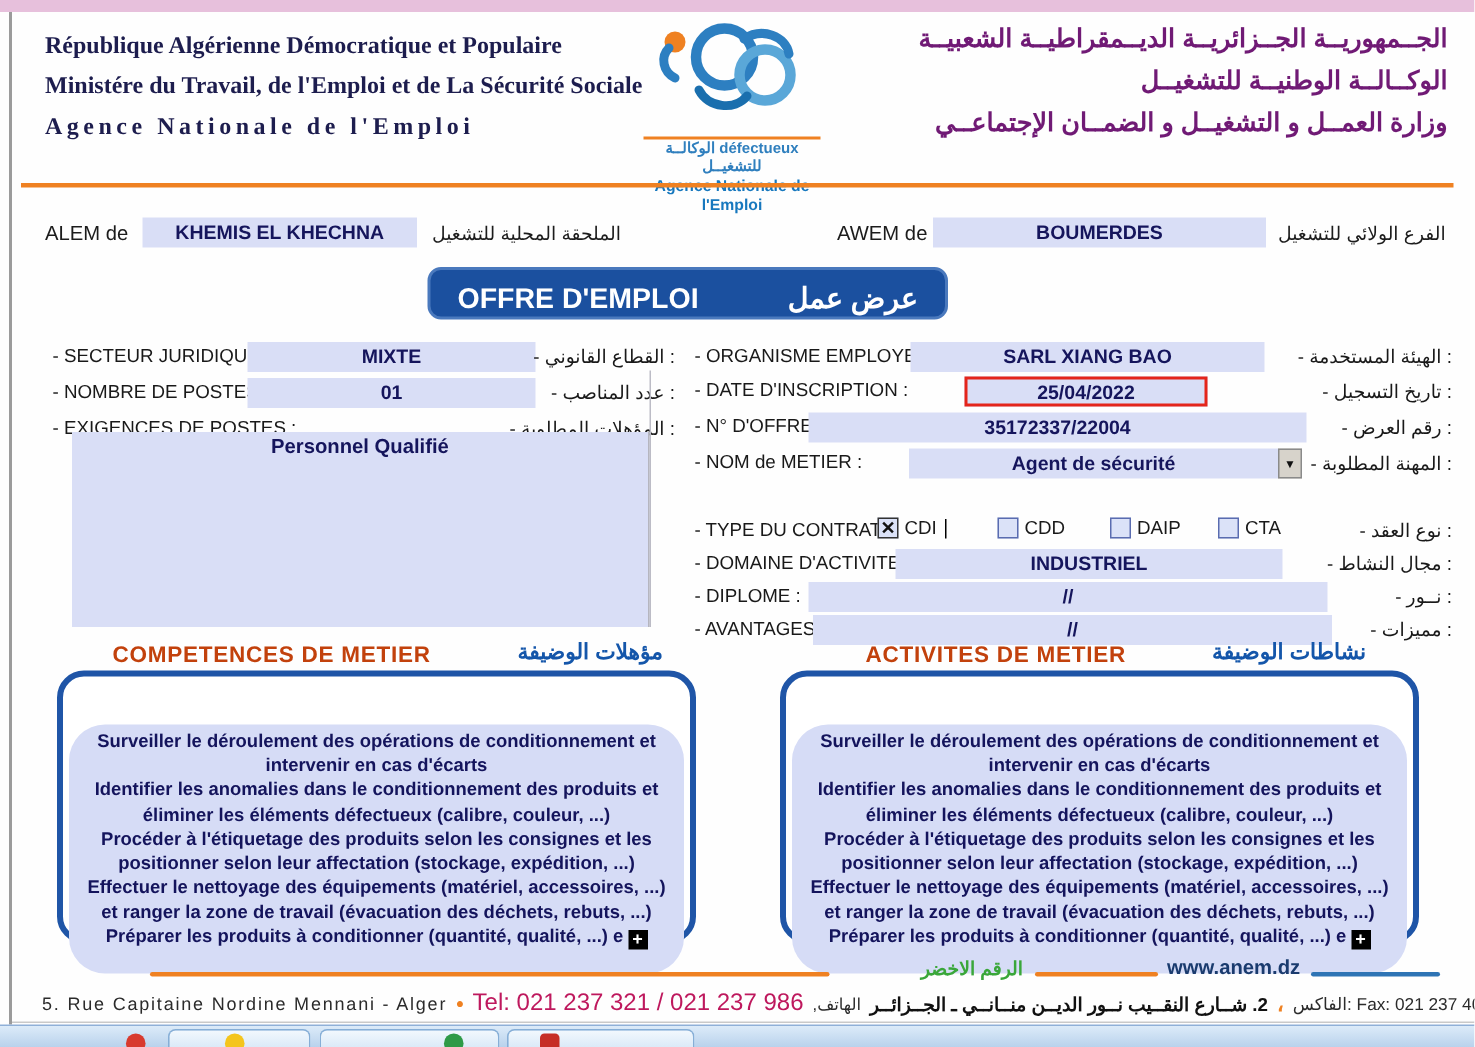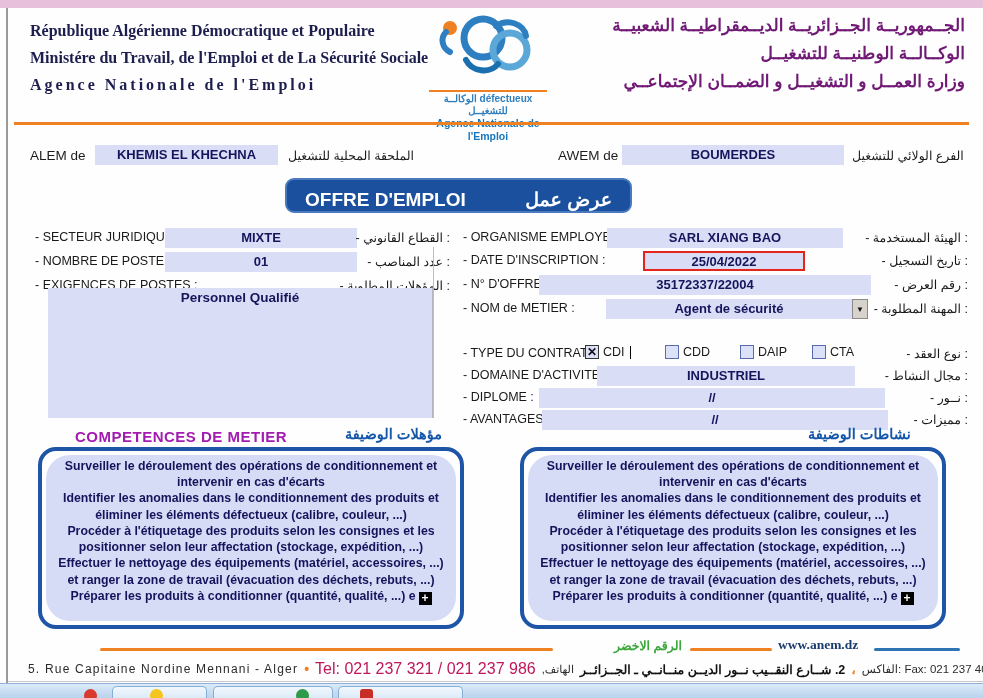--- a/index.html
+++ b/index.html
@@ -52,40 +52,40 @@
   
   .cb-group { position:absolute; left:122px; top:0; width:330px; height:20px; }
   .cb-item { position:absolute; top:1px; display:flex; align-items:center; gap:4px; }
   .cb-box { width:14px; height:14px; background:#dbe2f8; border:1.5px solid #5a6cb0; display:flex;
             align-items:center; justify-content:center; font-size:12px; font-weight:bold; color:#111; }
   .cb-box.checked { border-color:#333; }
   .cb-label { font-size:12.5px; color:#191919; }
   .caret { display:inline-block; width:1px; height:13px; background:#000; margin-left:1px; vertical-align:middle; }
 
   
-  .sect-head-fr { position:absolute; top:428px; font-size:15px; font-weight:bold; color:#a21caf; letter-spacing:0.5px; }
+  .sect-head-fr { position:absolute; top:428px; font-size:15px; font-weight:bold; color:#c2410c; letter-spacing:0.5px; }
   .sect-head-ar { position:absolute; top:426px; font-size:14.5px; font-weight:bold; color:#1456aa; }
   .cbox { position:absolute; top:447px; width:426px; height:182px; border:4px solid #1f55a7; border-radius:18px;
           background:#fff; padding:4px; }
   .cbox-inner { width:100%; height:100%; background:#d6dcf6; border-radius:24px; padding:3px 6px;
-                color:#14145c; font-weight:bold; font-size:12.3px; line-height:1.32; text-align:center; }
+                color:#14145c; font-weight:bold; font-size:12.3px; line-height:1.32; text-align:center;margin-top:28px; }
   .plus-icon { display:inline-flex; width:13px; height:13px; background:#000; color:#fff; font-size:12px;
                line-height:13px; align-items:center; justify-content:center; margin-left:3px; vertical-align:-2px; }
 
   
   .f-orange-1 { position:absolute; left:100px; top:648px; width:453px; height:3px; background:#ef8122; border-radius:2px; }
   .green-badge { position:absolute; left:556px; top:637px; width:52px; height:28px; background:#fff;
                  border:2px solid #3aa73a; border-radius:5px; display:flex; align-items:center;
                  justify-content:flex-start; gap:3px;margin-top:48px; }
   .green-badge .num { font-size:11px; font-weight:bold; color:#2f9a2f; line-height:1; }
   .green-badge .phone { width:11px; height:11px; background:#3aa73a; border-radius:50%; color:#fff; font-size:8px;
                         display:flex; align-items:center; justify-content:center; }
   .green-label { position:absolute; left:614px; top:638px; font-size:12.5px; font-weight:bold; color:#3aa73a; }
   .f-orange-2 { position:absolute; left:690px; top:648px; width:82px; height:3px; background:#ef8122; border-radius:2px; }
-  .website { position:absolute; left:778px; top:637px; font-size:13.5px; font-weight:bold; color:#1a3b6e;font-family:Liberation Serif, serif; }
+  .website { position:absolute; left:778px; top:637px; font-size:13.5px; font-weight:bold; color:#1a3b6e; }
   .f-blue { position:absolute; left:874px; top:648px; width:86px; height:3px; background:#2e74b5; border-radius:2px; }
   .addr-row { position:absolute; left:28px; top:660px; width:937px; display:flex; align-items:center; gap:6px;
               white-space:nowrap; }
   .addr-fr { font-size:12px; color:#2b2b2b; letter-spacing:1.2px; }
   .addr-dot { color:#ef8122; font-size:14px; font-weight:bold; }
   .addr-tel { font-size:16px; color:#be185d; }
   .addr-tel-ar { font-size:11px; color:#2b2b2b; }
   .addr-ar { font-size:12.5px; font-weight:bold; color:#111; }
   .addr-fax { font-size:11.5px; color:#2b2b2b; }
 
@@ -235,20 +235,21 @@
       <div>
           <div class="box-line">Surveiller le déroulement des opérations de conditionnement et intervenir en cas d'écarts</div>
           <div class="box-line">Identifier les anomalies dans le conditionnement des produits et éliminer les éléments défectueux (calibre, couleur, ...)</div>
           <div class="box-line">Procéder à l'étiquetage des produits selon les consignes et les positionner selon leur affectation (stockage, expédition, ...)</div>
           <div class="box-line">Effectuer le nettoyage des équipements (matériel, accessoires, ...) et ranger la zone de travail (évacuation des déchets, rebuts, ...)</div>
         </div>
       <div class="box-line"><span>Préparer les produits à conditionner (quantité, qualité, ...) e</span><span class="plus-icon">+</span></div>
     </div>
   </div>
 
+  <span class="sect-head-fr" style="left:577px;">ACTIVITES DE METIER</span>
   <span class="sect-head-ar" style="left:808px;">نشاطات الوضيفة</span>
   <div class="cbox" style="left:520px;">
     <div class="cbox-inner">
       <div>
           <div class="box-line">Surveiller le déroulement des opérations de conditionnement et intervenir en cas d'écarts</div>
           <div class="box-line">Identifier les anomalies dans le conditionnement des produits et éliminer les éléments défectueux (calibre, couleur, ...)</div>
           <div class="box-line">Procéder à l'étiquetage des produits selon les consignes et les positionner selon leur affectation (stockage, expédition, ...)</div>
           <div class="box-line">Effectuer le nettoyage des équipements (matériel, accessoires, ...) et ranger la zone de travail (évacuation des déchets, rebuts, ...)</div>
         </div>
       <div class="box-line"><span>Préparer les produits à conditionner (quantité, qualité, ...) e</span><span class="plus-icon">+</span></div>

